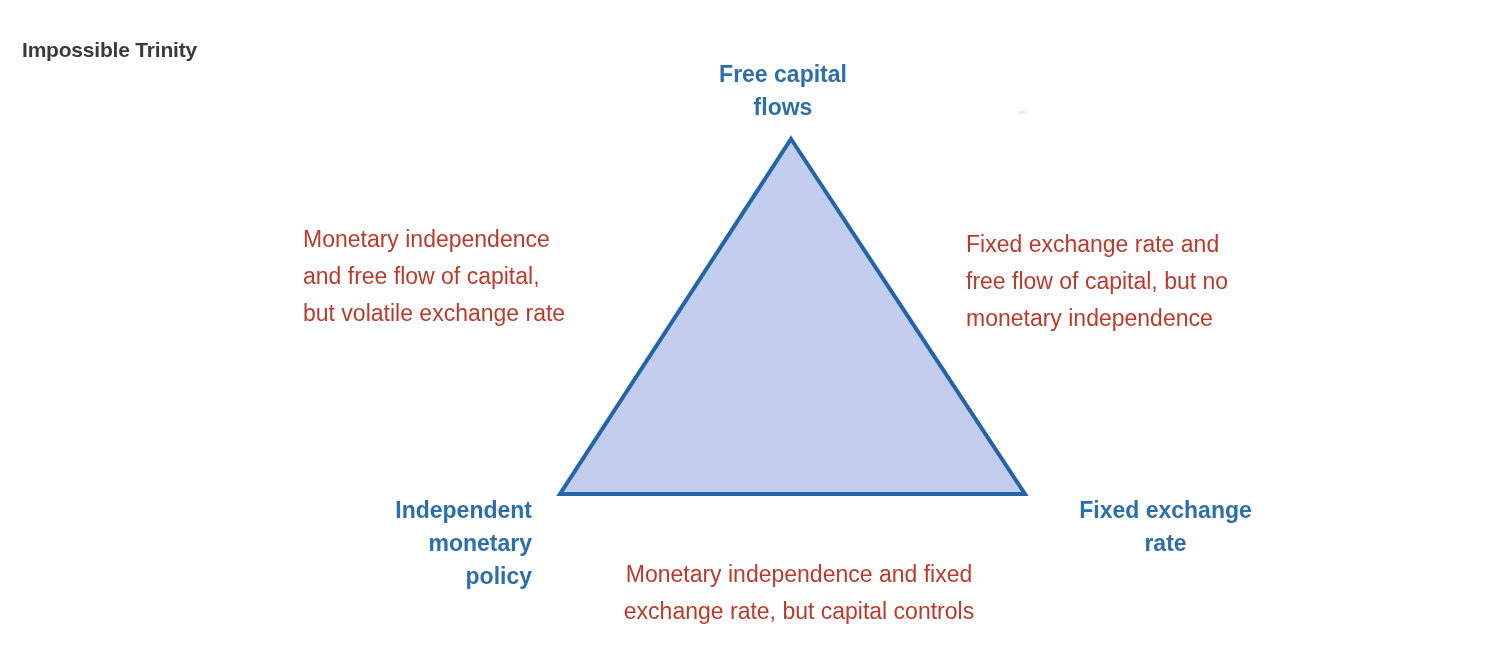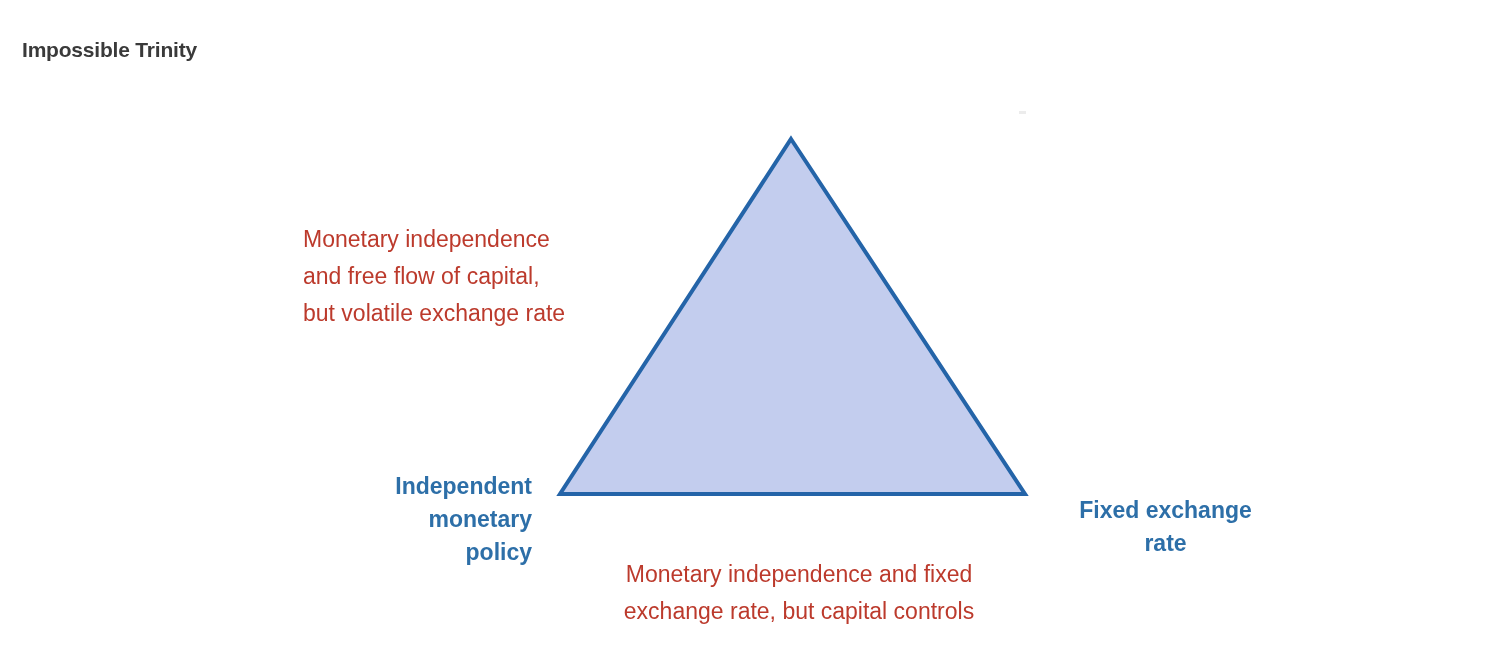--- a/index.html
+++ b/index.html
@@ -54,21 +54,21 @@
     white-space: pre-line;
   }
   .vertex-top {
     left: 638px;
     top: 58px;
     width: 290px;
     text-align: center;
   }
   .vertex-bottom-left {
     left: 270px;
-    top: 470px;
+    top: 494px;
     width: 262px;
     text-align: right;
   }
   .vertex-bottom-right {
     left: 1043px;
     top: 494px;
     width: 245px;
     text-align: center;
   }
 
@@ -114,31 +114,36 @@
 <body style="background: rgb(255, 255, 255);">
 
 <div id="diagram-root">
 
   <div class="page-title" style="color: rgb(58, 58, 58);">Impossible Trinity</div>
 
   <svg class="triangle-svg" viewBox="0 0 1486 670">
     <polygon id="tri-poly" points="791,139 1025,494 560,494" fill="#C3CDEE" stroke="#2464A8" stroke-width="4" stroke-linejoin="miter"></polygon>
   </svg>
 
+  <div class="vertex-label vertex-top" style="color: rgb(45, 111, 168);">Free capital
+flows</div>
 
   <div class="vertex-label vertex-bottom-left" style="color: rgb(45, 111, 168);">Independent
 monetary
 policy</div>
 
   <div class="vertex-label vertex-bottom-right" style="color: rgb(45, 111, 168);">Fixed exchange
 rate</div>
 
   <div class="side-label side-left" style="color: rgb(188, 58, 44);">Monetary independence
 and free flow of capital,
 but volatile exchange rate</div>
 
+  <div class="side-label side-right" style="color: rgb(188, 58, 44);">Fixed exchange rate and
+free flow of capital, but no
+monetary independence</div>
 
   <div class="side-label side-bottom" style="color: rgb(188, 58, 44);">Monetary independence and fixed
 exchange rate, but capital controls</div>
 
   <div class="speck"></div>
 
 </div>
 
 </body></html>

